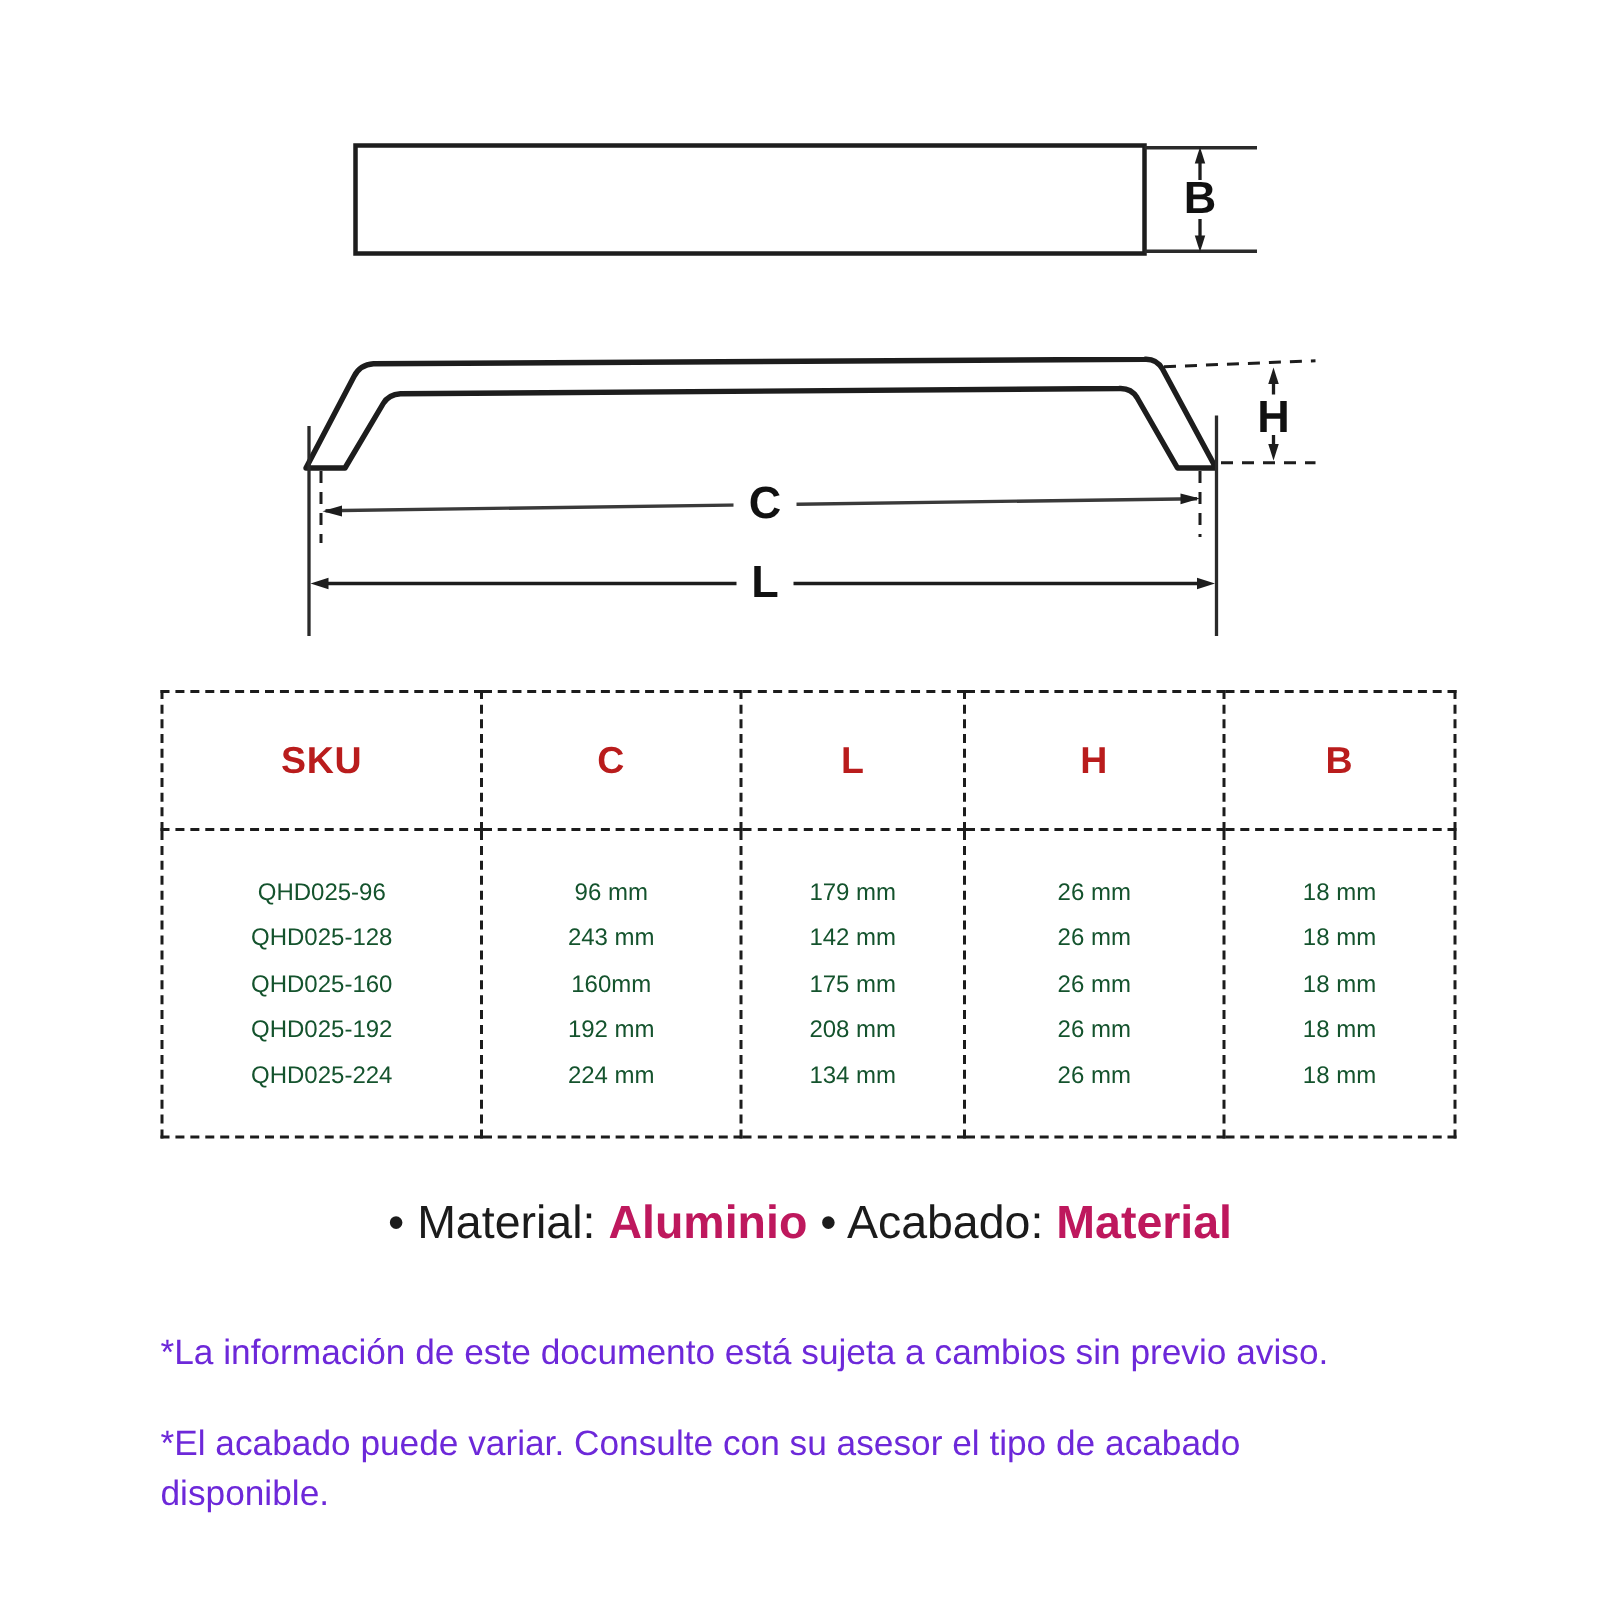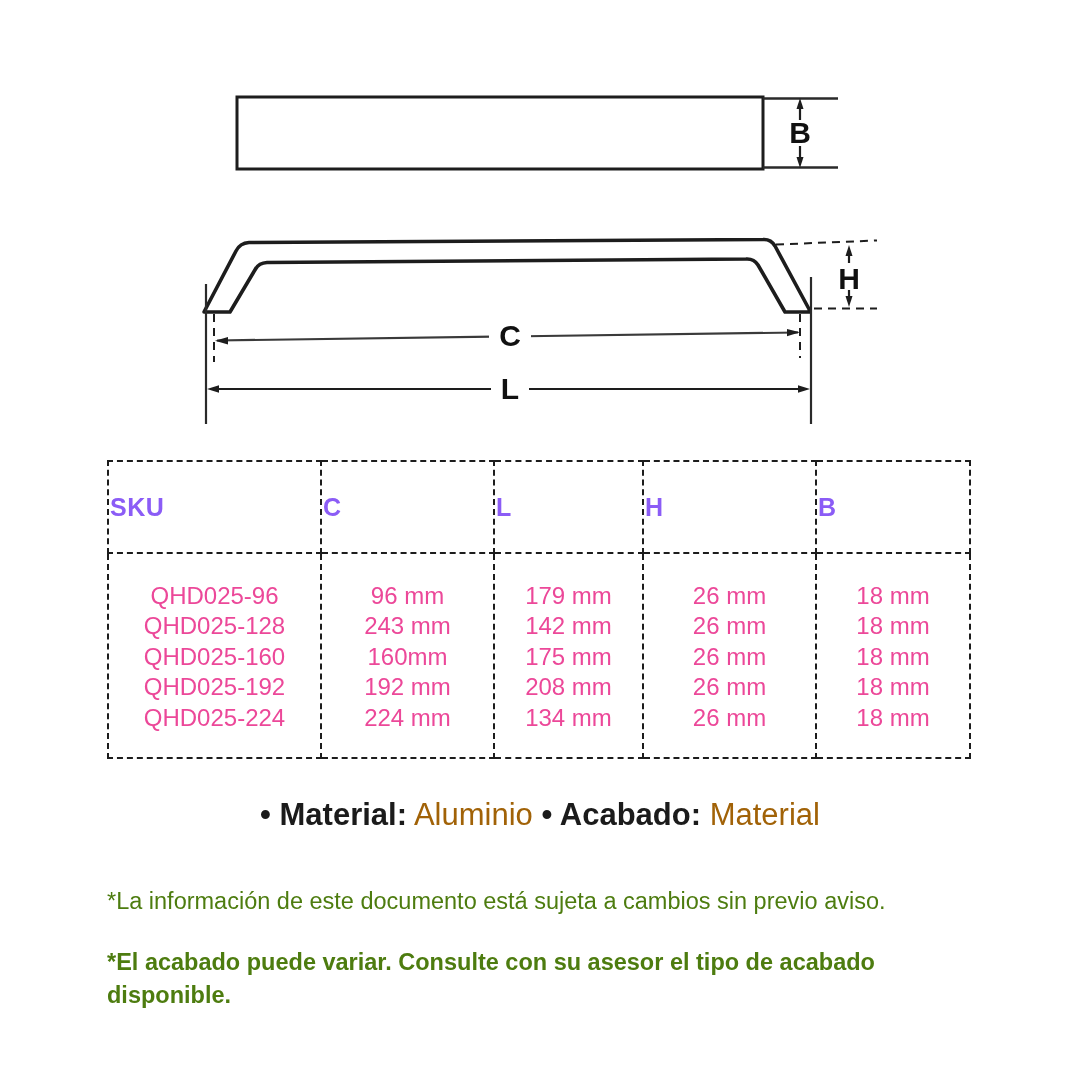--- a/index.html
+++ b/index.html
@@ -6,35 +6,35 @@
   .page{position:relative;width:1080px;height:1080px;background:#fff;overflow:hidden;
         font-family:"Liberation Sans", sans-serif;color:#1d1d1d;}
   .drawing-layer{position:absolute;left:0;top:0;width:1080px;height:450px;}
   .dim-label{position:absolute;font-weight:700;font-size:30px;color:#111;
              text-align:center;line-height:1;}
   .dim-label.on-line{background:#fff;padding:0 6px;}
   
   .spec-table-wrap{position:absolute;left:107px;top:460px;width:862px;}
   table.spec{border-collapse:collapse;table-layout:fixed;width:862px;}
   table.spec th, table.spec td{border:2px dashed #1c1c1c;}
-  table.spec th{height:88px;color:#8b5cf6;font-size:25px;font-weight:700;
-                text-align:left;vertical-align:middle;letter-spacing:.5px;}
+  table.spec th{height:88px;color:#b91c1c;font-size:25px;font-weight:700;
+                text-align:center;vertical-align:middle;letter-spacing:.5px;}
   table.spec td{vertical-align:top;padding:27px 0 24px 0;}
-  .cell-line{font-size:24px;line-height:30.4px;color:#ec4899;text-align:center;
+  .cell-line{font-size:16px;line-height:30.4px;color:#14532d;text-align:center;
              font-weight:400;}
   
   .material-line{position:absolute;left:0;top:797px;width:1080px;text-align:center;
                  font-size:31px;color:#1b1b1b;white-space:nowrap;}
-  .material-line .lbl{font-weight:700;}
-  .material-line .val{font-weight:400;color:#a16207;}
+  .material-line .lbl{font-weight:400;}
+  .material-line .val{font-weight:700;color:#be185d;}
   
-  .footnote{position:absolute;left:107px;color:#4d7c0f;font-size:23.5px;
+  .footnote{position:absolute;left:107px;color:#6d28d9;font-size:23.5px;
             line-height:33px;font-weight:400;}
   .footnote-1{top:861px;width:900px;}
-  .footnote-2{top:922px;width:810px;font-weight:bold;}
+  .footnote-2{top:922px;width:810px;}
 </style>
 </head>
 <body>
 
 <div class="page">
 
   <svg class="drawing-layer" viewBox="0 0 1080 450">
 
     <g>
       <rect x="237" y="97" width="526" height="72" fill="#ffffff" stroke="#1d1d1d" stroke-width="3"></rect>

